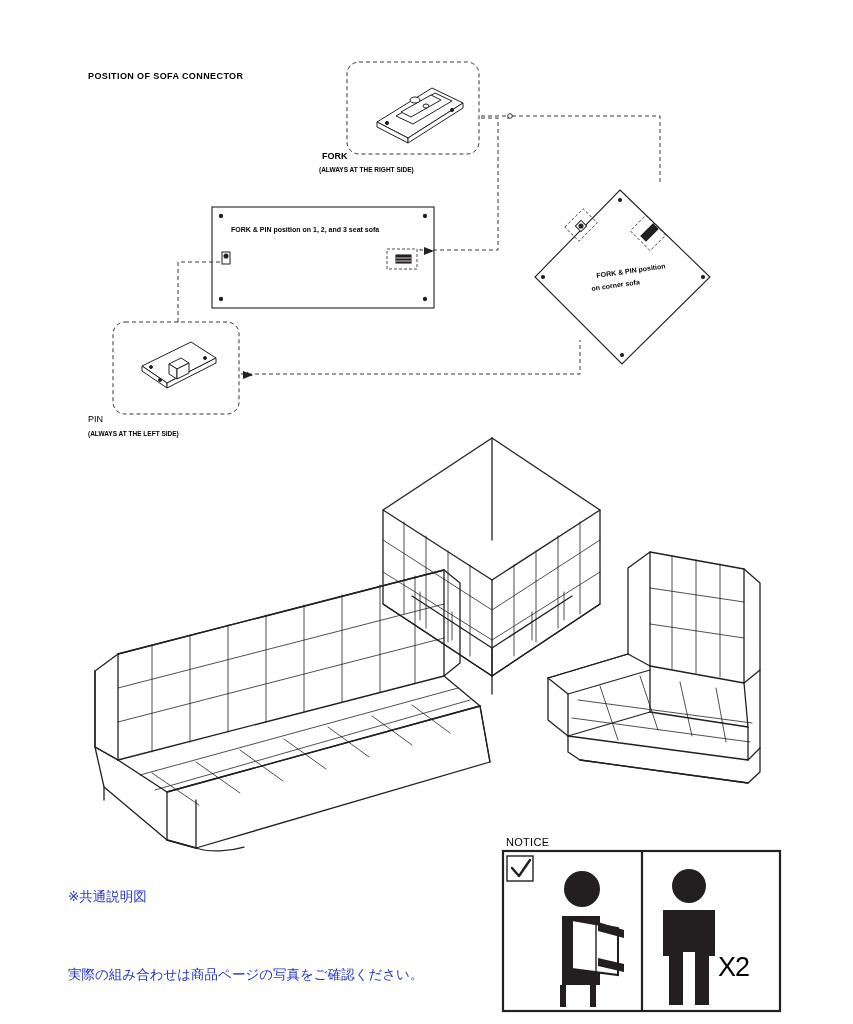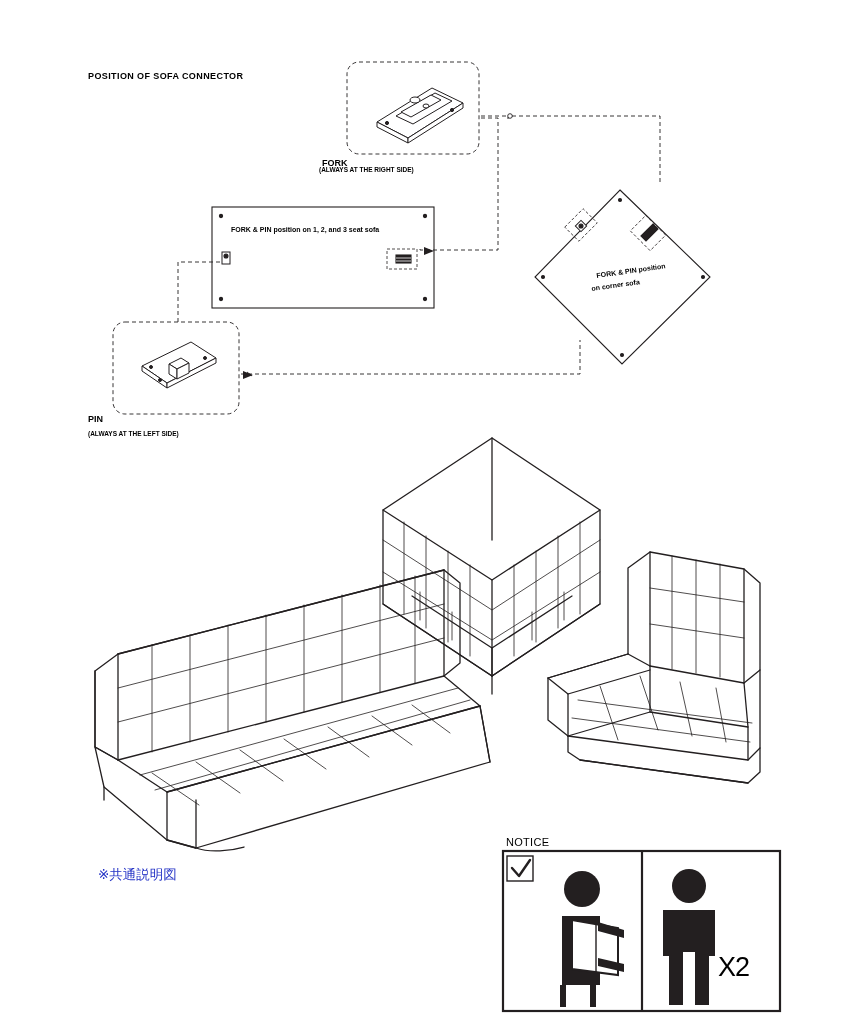--- a/index.html
+++ b/index.html
@@ -38,33 +38,32 @@
     top: 71px;
     font-size: 9px;
     font-weight: bold;
     letter-spacing: 0.4px;
   }
   #fork-label {
     left: 322px;
     top: 151px;
     font-size: 9px;
     font-weight: bold;
-    margin-top: 7px;
   }
   #fork-sub-label {
     left: 319px;
     top: 166px;
     font-size: 6.5px;
     font-weight: bold;
   }
   #pin-label {
     left: 88px;
     top: 414px;
     font-size: 9px;
-    font-weight: bold;
+    font-weight: normal;
   }
   #pin-sub-label {
     left: 88px;
     top: 430px;
     font-size: 6.5px;
     font-weight: bold;
   }
   #straight-sofa-label {
     left: 231px;
     top: 226px;
@@ -102,21 +101,21 @@
     letter-spacing: -1px;
   }
   .jp {
     position: absolute;
     left: 68px;
     font-size: 13.5px;
     color: #2433c6;
     font-family: "DejaVu Sans", sans-serif;
     white-space: pre;
   }
-  #jp-line-1 { top: 866px; margin-left: 30px; }
+  #jp-line-1 { top: 888px; }
   #jp-line-2 { top: 942px; }
   #jp-line-3 { top: 966px; }
 </style>
 </head>
 <body>
 
 <div class="page">
 
   <svg class="diagram" viewBox="0 0 853 1024">
 
@@ -352,14 +351,15 @@
 
   <div class="lbl" id="straight-sofa-label">FORK &amp; PIN position on 1, 2, and 3 seat sofa</div>
 
   <div class="lbl" id="corner-label-1">FORK &amp; PIN position</div>
   <div class="lbl" id="corner-label-2">on corner sofa</div>
 
   <div class="lbl" id="notice-label">NOTICE</div>
   <div class="lbl" id="x2-label">X2</div>
 
   <div class="jp" id="jp-line-1">※共通説明図</div>
+  <div class="jp" id="jp-line-3">実際の組み合わせは商品ページの写真をご確認ください。</div>
 
 </div>
 
 </body></html>

